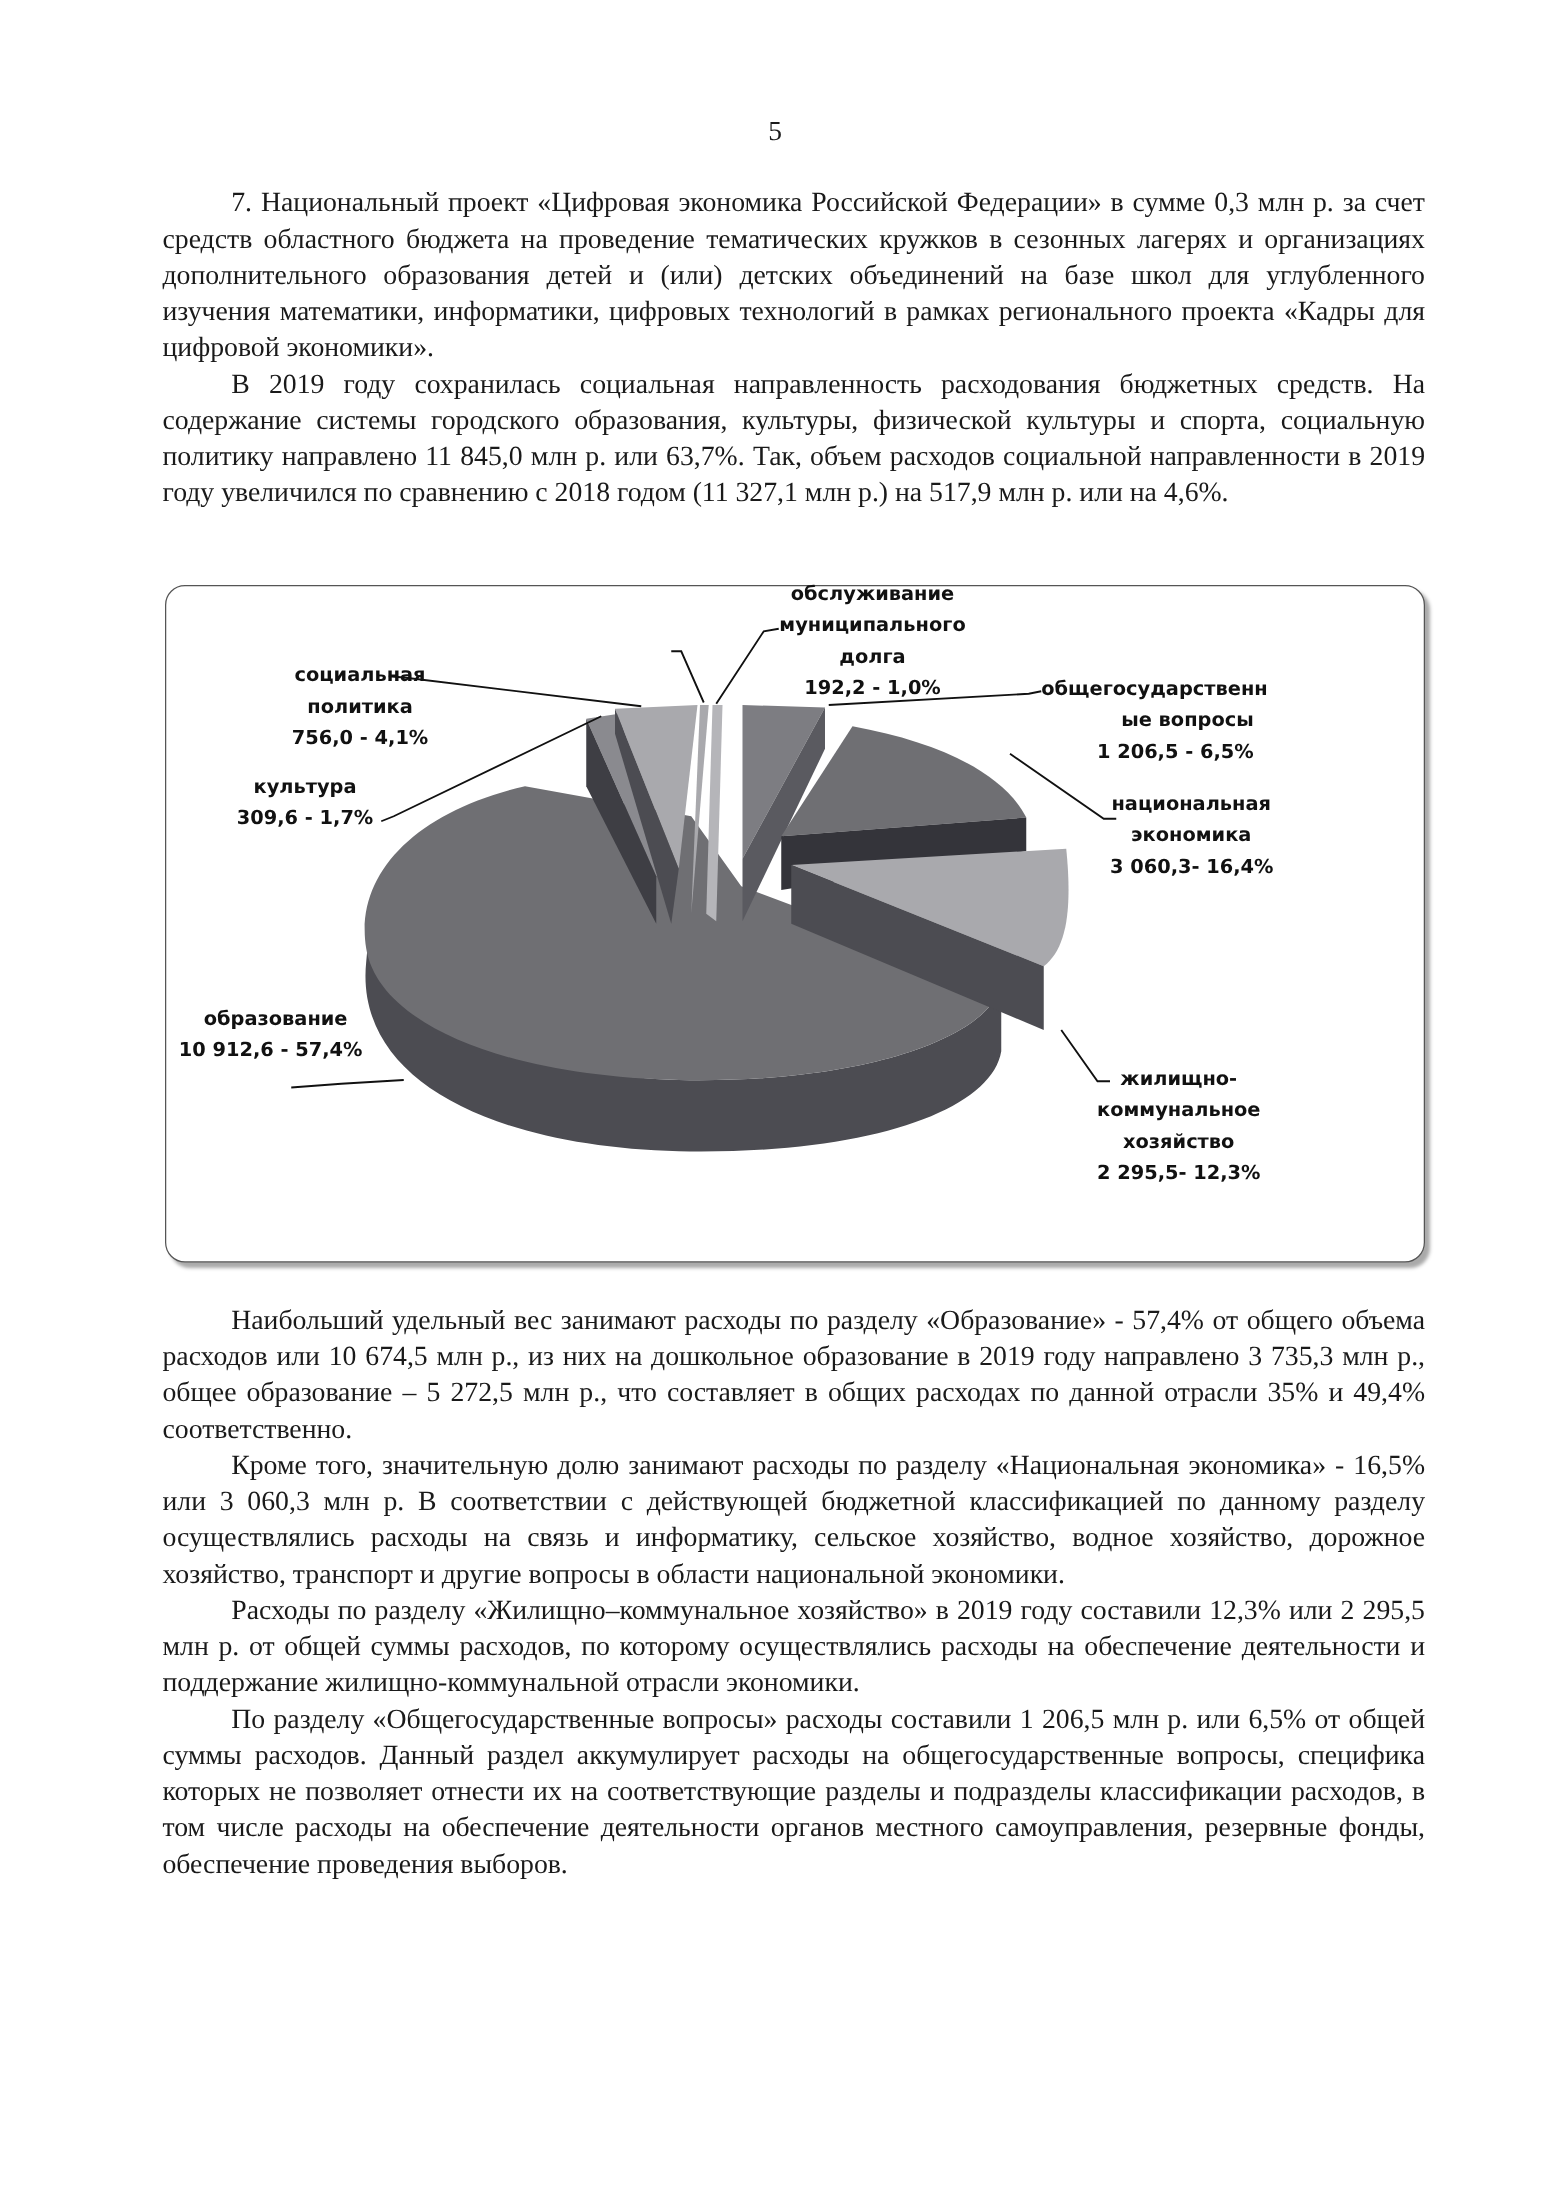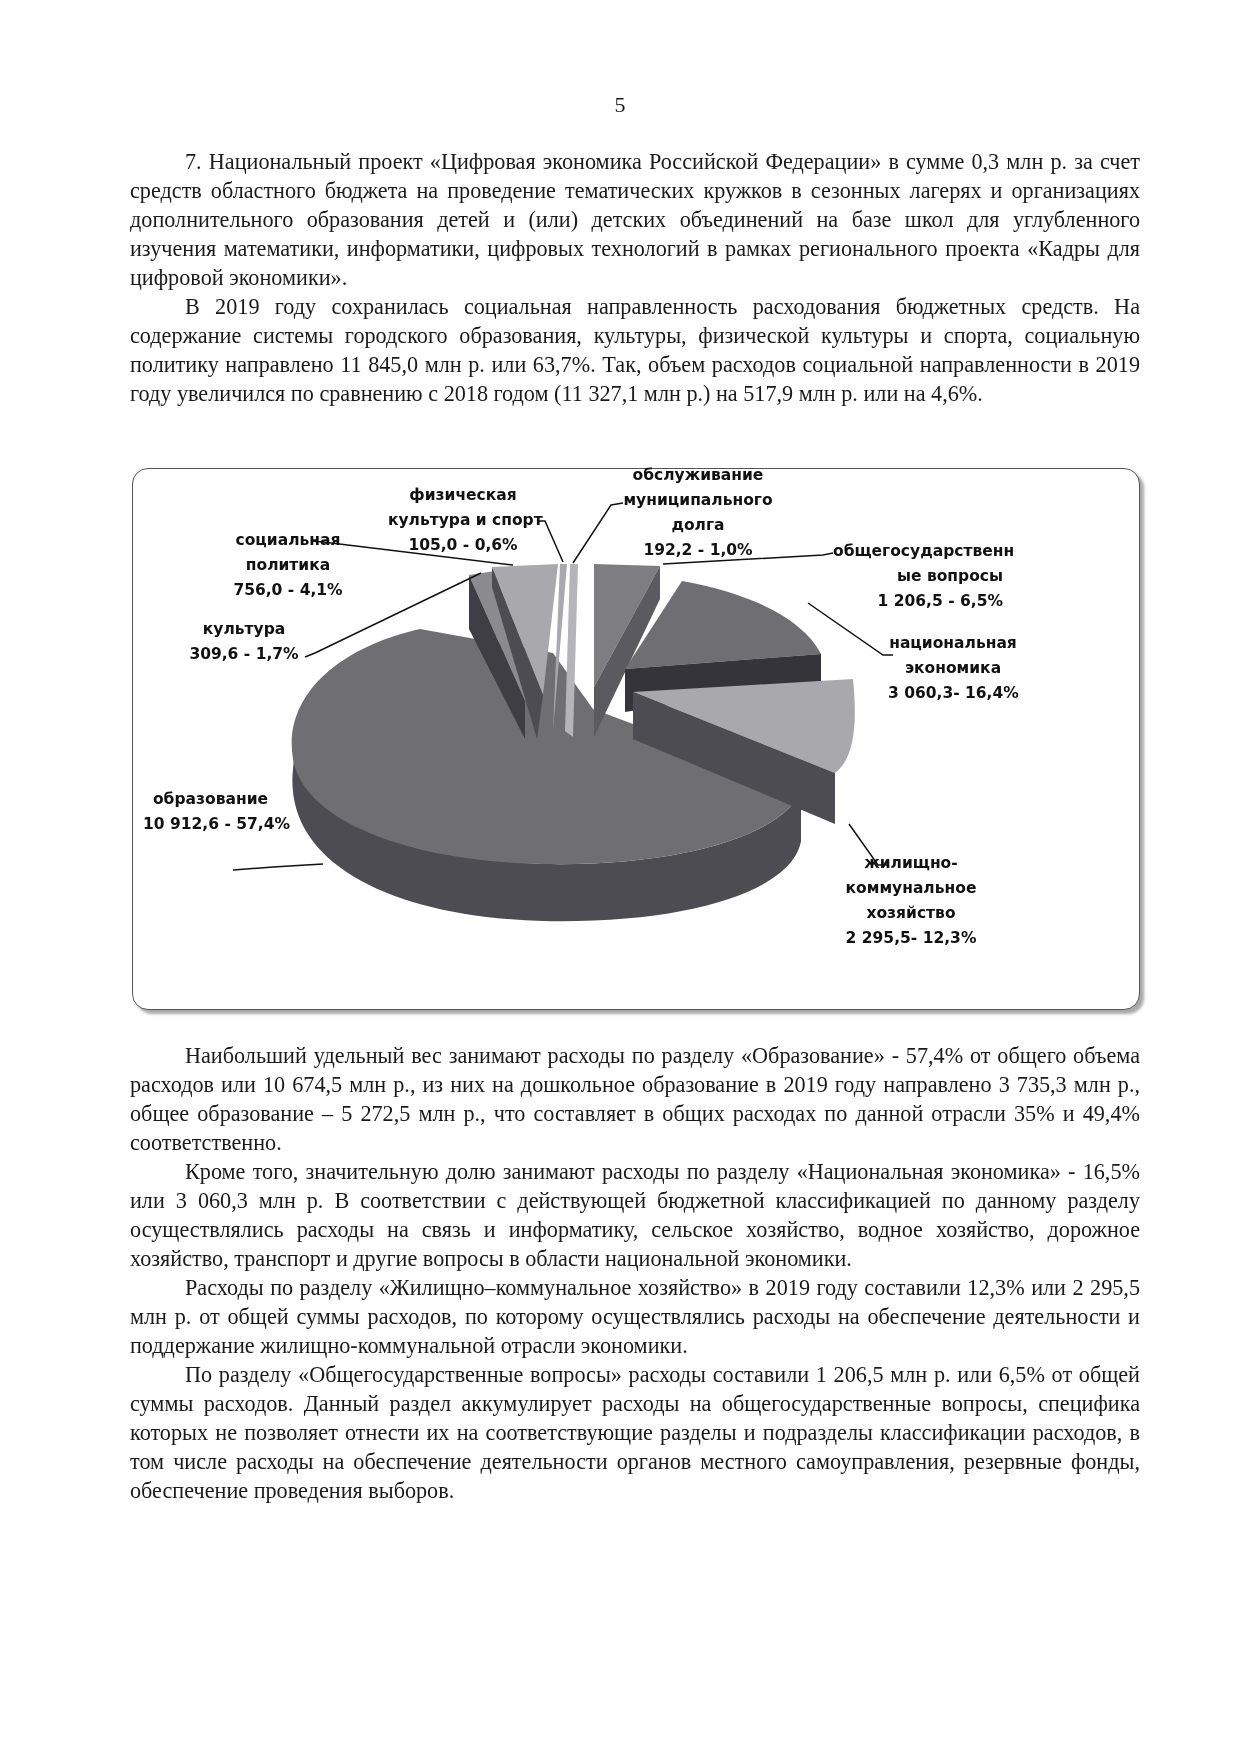--- a/index.html
+++ b/index.html
@@ -81,55 +81,50 @@
       <polyline points="178,72 190,73 380,96"></polyline>
       <polyline points="404,52 412,52 430,93"></polyline>
       <polyline points="490,34 478,36 440,94"></polyline>
       <polyline points="700,84 690,86 530,95"></polyline>
       <polyline points="760,186 750,186 675,134"></polyline>
       <polyline points="755,396 745,396 716,355"></polyline>
     </g>
   </svg>
 
 
-  <div class="lbl" style="left:10px; top:318px; width:135px;">
+  <div class="lbl" style="left:10px; top:334px; width:135px;text-align:right;">
     <span>образование</span>
     <span>10 912,6 - 57,4%</span>
   </div>
   <div class="lbl" style="left:56px; top:148px; width:110px;">
     <span>культура</span>
     <span>309,6 - 1,7%</span>
   </div>
   <div class="lbl" style="left:100px; top:59px; width:110px;">
     <span>социальная</span>
     <span>политика</span>
     <span>756,0 - 4,1%</span>
-  </div>
-  <div class="lbl" style="left:255px; top:14px; width:150px;">
-    <span>физическая</span>
-    <span>культура и спорт</span>
-    <span>105,0 -  0,6%</span>
   </div>
   <div class="lbl" style="left:490px; top:-6px; width:150px;">
     <span>обслуживание</span>
     <span>муниципального</span>
     <span>долга</span>
     <span>192,2 - 1,0%</span>
   </div>
   <div class="lbl" style="left:700px; top:70px; width:170px;text-align:right;">
     <span>общегосударственн</span>
     <span>ые вопросы</span>
     <span>1 206,5 - 6,5%</span>
   </div>
   <div class="lbl" style="left:755px; top:162px; width:130px;">
     <span>национальная</span>
     <span>экономика</span>
     <span>3 060,3- 16,4%</span>
   </div>
-  <div class="lbl" style="left:708px; top:382px; width:140px;">
+  <div class="lbl" style="left:740px; top:382px; width:140px;">
     <span>жилищно-</span>
     <span>коммунальное</span>
     <span>хозяйство</span>
     <span>2 295,5- 12,3%</span>
   </div>
 </div>
 
 <div class="block" id="p3">
   <p>Наибольший удельный вес занимают расходы по разделу «Образование» - 57,4% от общего объема расходов или 10 674,5 млн р., из них на дошкольное образование в 2019 году направлено 3 735,3 млн р., общее образование – 5 272,5 млн р., что составляет в общих расходах по данной отрасли 35% и 49,4% соответственно.</p>
   <p>Кроме того, значительную долю занимают расходы по разделу «Национальная экономика» - 16,5% или 3 060,3 млн р. В соответствии с действующей бюджетной классификацией по данному разделу осуществлялись расходы на связь и информатику, сельское хозяйство, водное хозяйство, дорожное хозяйство, транспорт и другие вопросы в области национальной экономики.</p>

